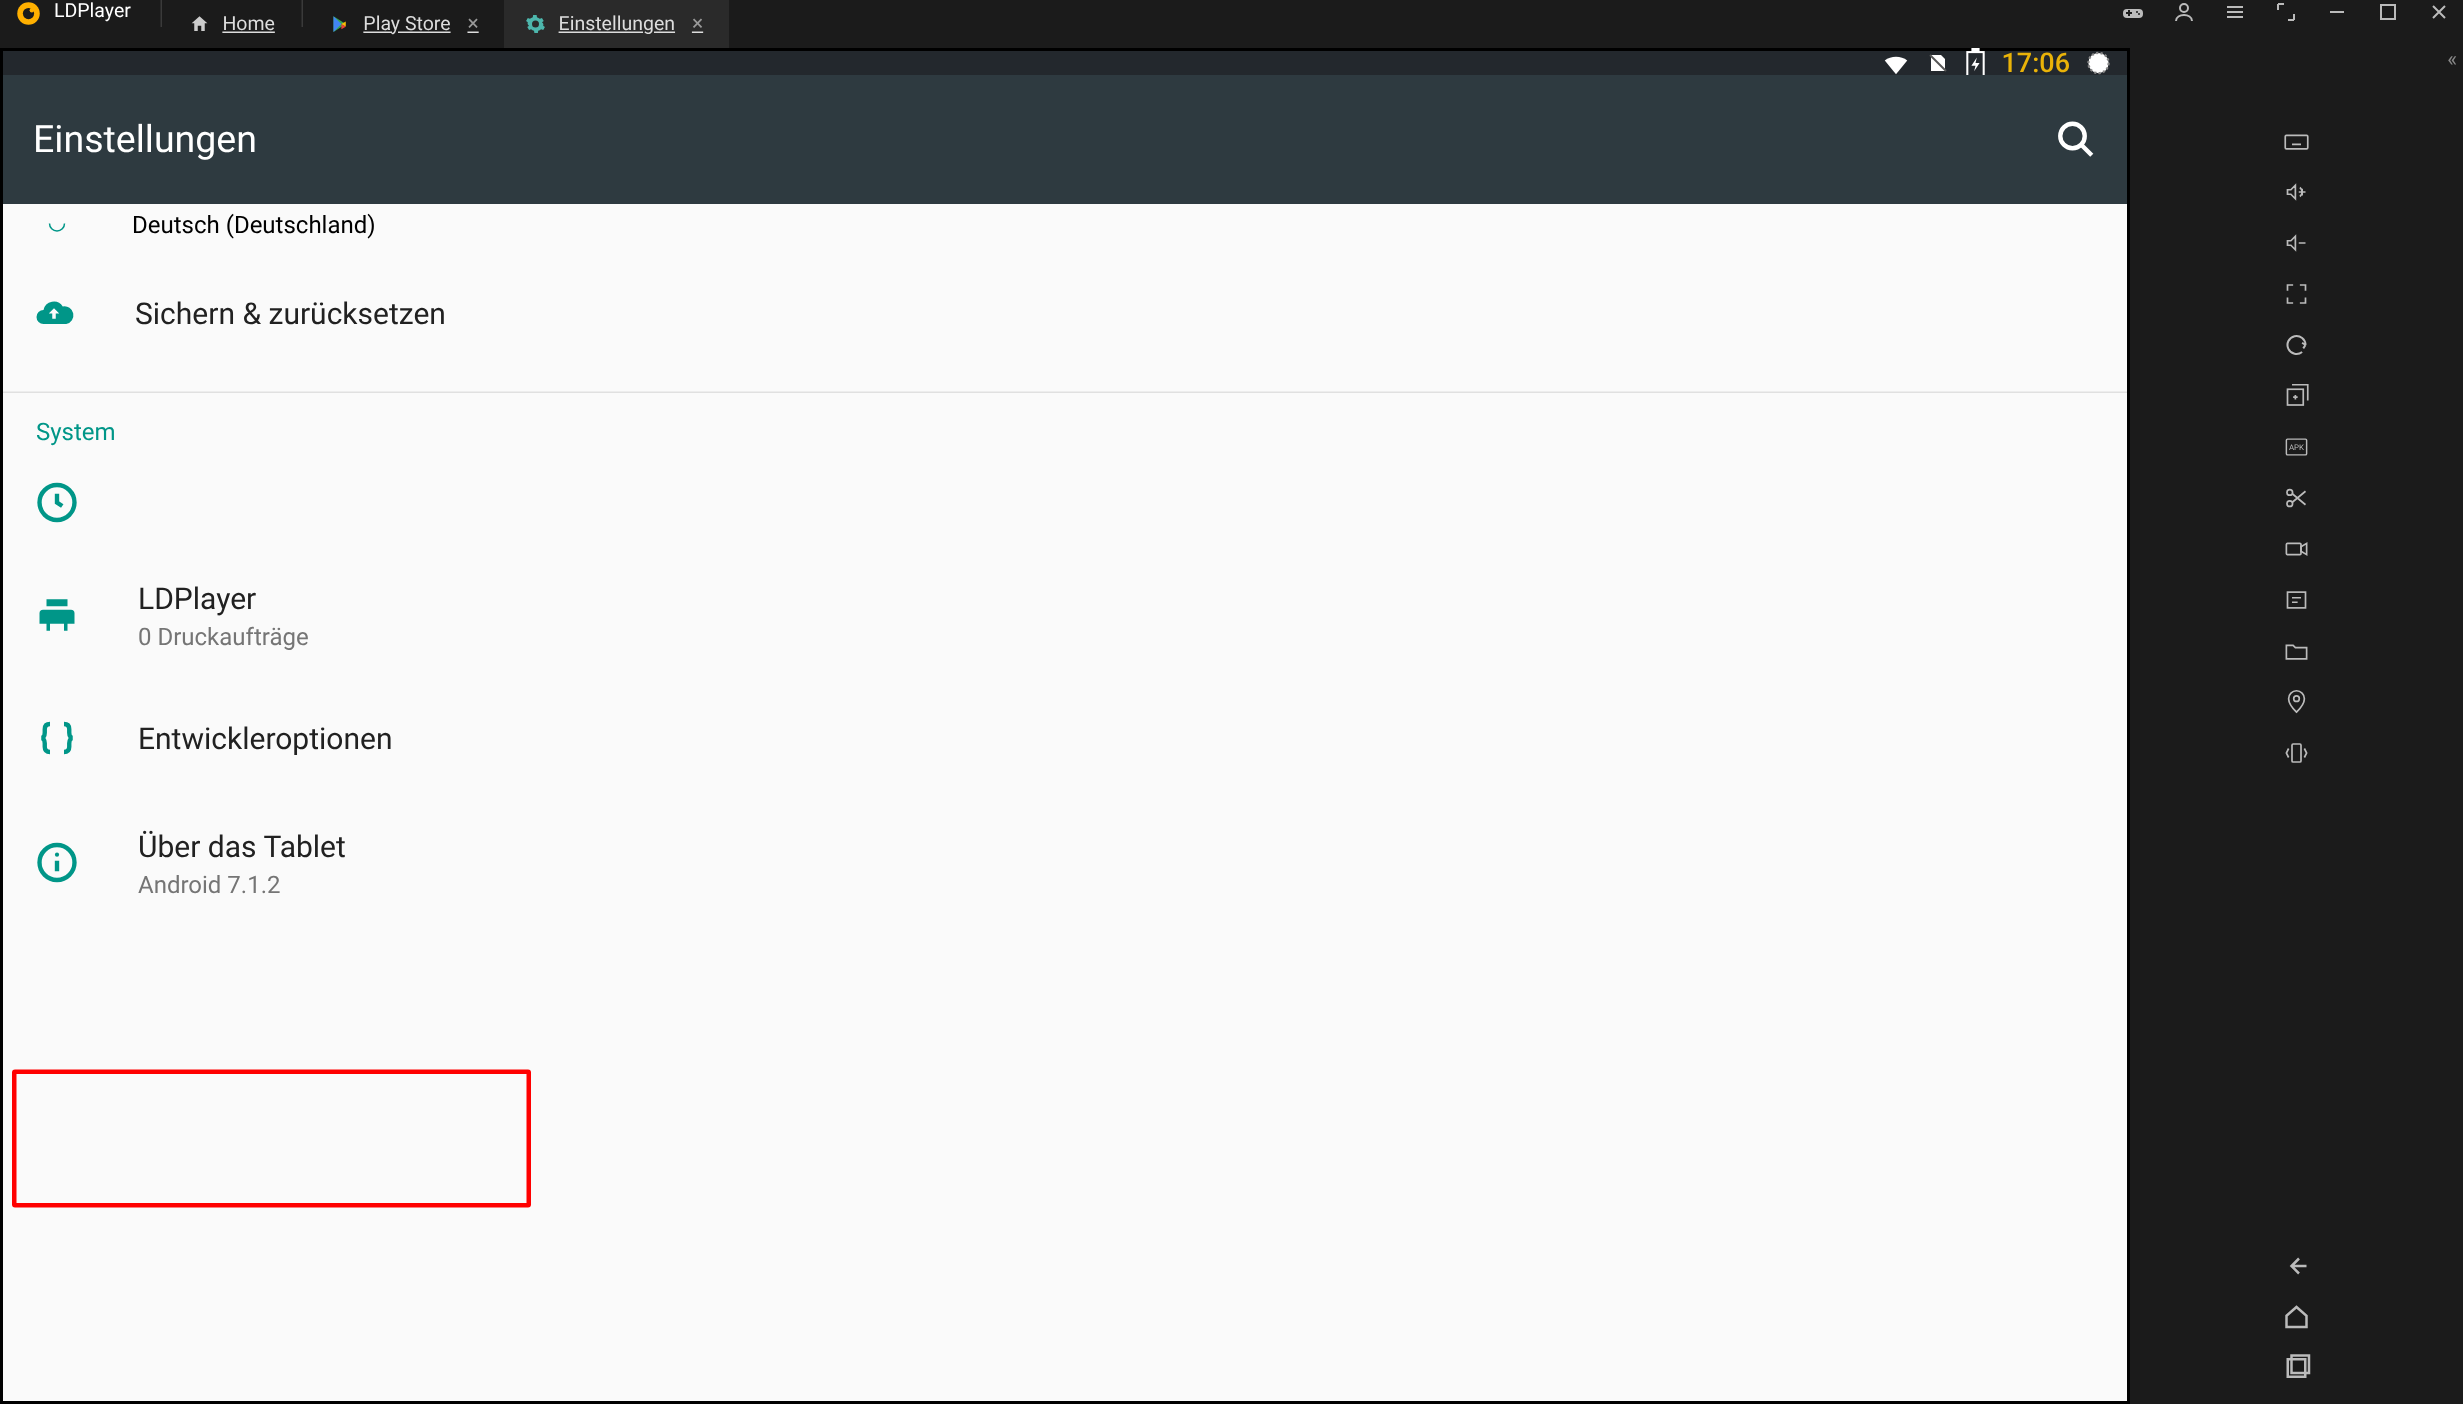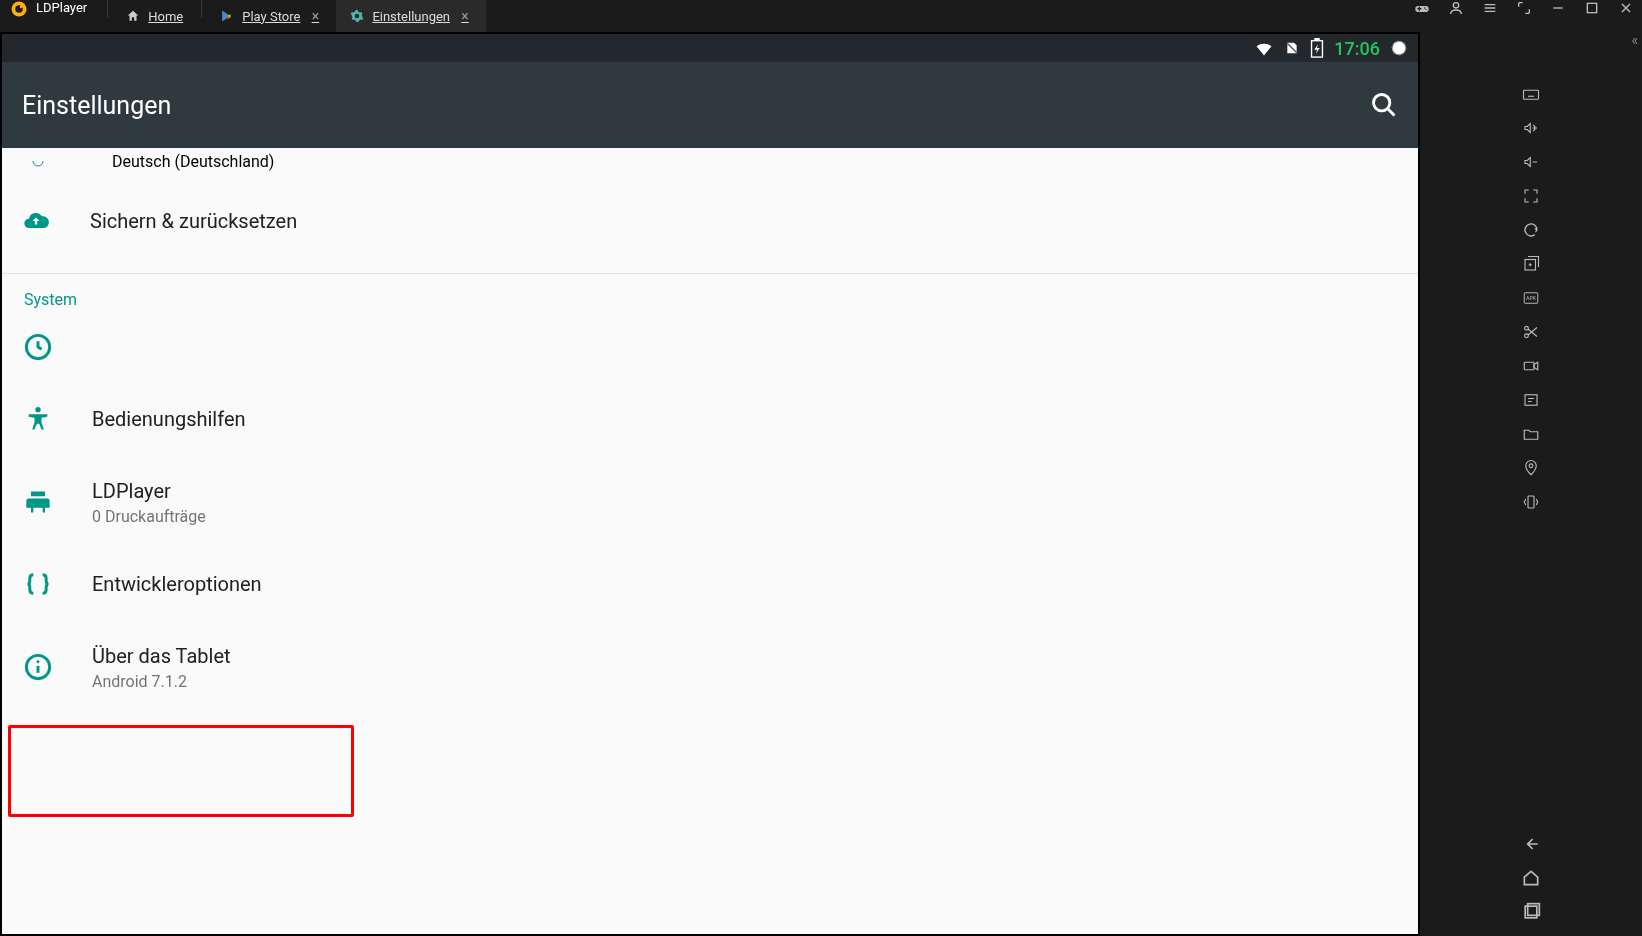--- a/index.html
+++ b/index.html
@@ -49,25 +49,25 @@
     width: 1420px;
     height: 100%;
     background: #fafafa;
     position: relative;
     border: 2px solid #000;
     display: flex; flex-direction: column;
   }
 
   
   .statusbar {
-    height: 28px;
+    height: 16px;
     background: #23282d;
     display: flex; align-items: center; justify-content: flex-end;
     padding-right: 10px; gap: 10px;
-    color: #22c55e;
+    color: #eab308;
   }
   .statusbar .clock { font-size: 18px; font-weight: 500; }
   .statusbar svg { fill: #fff; }
 
   
   .actionbar {
     height: 86px;
     background: #2e3a40;
     display: flex; align-items: center;
     padding: 0 20px;
@@ -91,21 +91,21 @@
   .list-item .ic {
     width: 28px; height: 28px;
     color: #009688; fill: #009688;
     display: flex; align-items: center; justify-content: center;
   }
   .list-item .texts { display: flex; flex-direction: column; }
   .list-item .t1 { font-size: 20px; color: #212121; line-height: 1.4; }
   .list-item .t2 { font-size: 16px; color: #757575; margin-top: 2px; }
   .partial-top {
     display: flex; align-items: center;
-    padding: 4px 22px 14px 22px; gap: 60px;
+    padding: 4px 22px 14px 22px; gap: 36px;
   }
   .partial-top .ic { width: 28px; }
   .section-div { height: 1px; background: #e0e0e0; margin: 8px 0 0 0; }
   .section-header { font-size: 16px; color: #009688; padding: 16px 22px 6px; }
   .highlight-box {
     position: absolute; border: 3px solid #ff0000;
     left: 6px; top: 577px; width: 346px; height: 92px;
     border-radius: 2px; pointer-events: none;
   }
 
@@ -260,31 +260,20 @@
 
       <div class="list-item">
         <span class="ic">
           <svg viewBox="0 0 24 24" width="28" height="28" fill="none" stroke="#009688" stroke-width="2.5">
               <circle cx="12" cy="12" r="10"></circle>
               <path d="M12 7v5l3 2"></path>
             </svg>
         </span>
       </div>
 
-      <div class="list-item" style="padding-top:26px;padding-bottom:26px;">
-        <span class="ic">
-          <svg viewBox="0 0 24 24" width="28" height="28" fill="#009688">
-              <circle cx="12" cy="4" r="2.3"></circle>
-              <path d="M4 8h16v2l-5 1v4l2 6h-2l-2-5h-2l-2 5H7l2-6v-4L4 10z"></path>
-            </svg>
-        </span>
-        <div class="texts">
-          <span class="t1">Bedienungshilfen</span>
-        </div>
-      </div>
 
       <div class="list-item">
         <span class="ic">
           <svg viewBox="0 0 24 24" width="28" height="28" fill="#009688">
               <path d="M6 3h12v4H6zM4 9h16a2 2 0 012 2v6h-4v4H6v-4H2v-6a2 2 0 012-2zm4 8v4h8v-4z"></path>
             </svg>
         </span>
         <div class="texts">
           <span class="t1">LDPlayer</span>
           <span class="t2">0 Druckaufträge</span>

